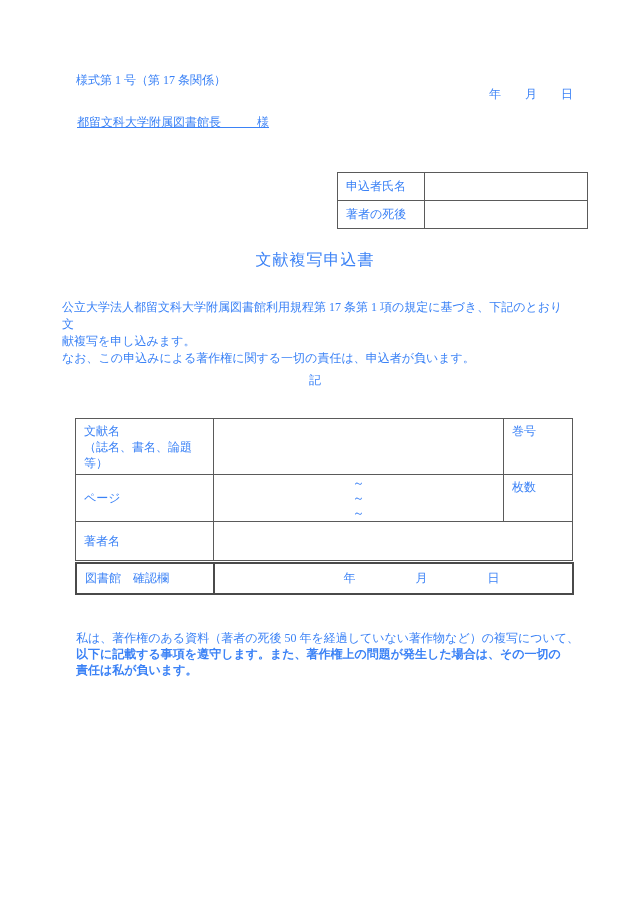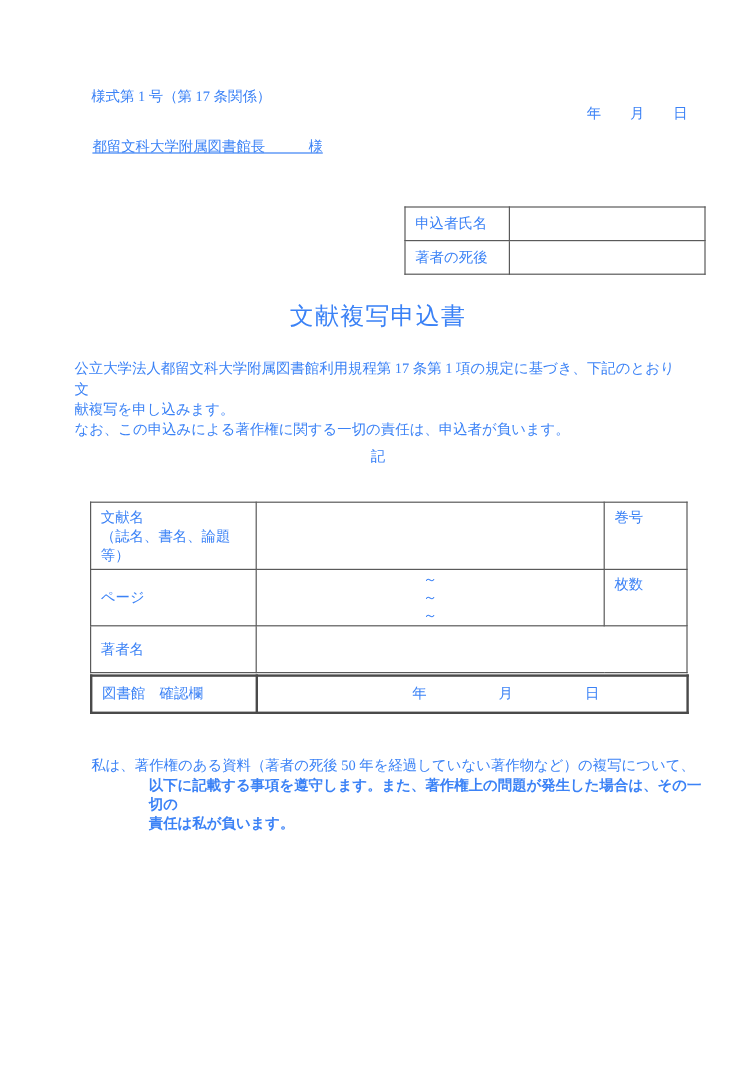--- a/index.html
+++ b/index.html
@@ -24,21 +24,21 @@
   .applicant-table { left: 337px; top: 172px; border-collapse: collapse; table-layout: fixed; }
   .applicant-table td {
     border: 1px solid #5a5a5a;
     height: 28px;
     vertical-align: middle;
     font-size: 12px;
   }
   .applicant-table td.a-label { width: 87px; padding-left: 8px; }
   .applicant-table td.a-value { width: 163px; }
 
-  .doc-title { left: 0; top: 250px; width: 630px; text-align: center; font-size: 20px; letter-spacing: 1px; }
+  .doc-title { left: 0; top: 250px; width: 630px; text-align: center; font-size: 16px; letter-spacing: 1px; }
   .intro { left: 62px; top: 299px; width: 505px; line-height: 17px; white-space: pre-line; }
   .ki { left: 0; top: 372px; width: 630px; text-align: center; }
 
   
   .request-table { left: 75px; top: 418px; border-collapse: collapse; table-layout: fixed; }
   .request-table td { border: 1px solid #5a5a5a; font-size: 12px; }
   .col-label { width: 138px; }
   .col-value { width: 290px; }
   .col-side  { width: 69px; }
   .r1 { height: 56px; }
@@ -54,21 +54,21 @@
     border: 2px solid #4a4a4a;
     height: 31px;
     vertical-align: middle;
     font-size: 12px;
   }
   .confirm-table td.c-label { width: 138px; padding-left: 8px; }
   .confirm-table td.c-value { width: 359px; text-align: center; padding-left: 56px; }
 
   .notes { left: 76px; top: 630px; width: 515px; line-height: 16px; }
   .notes .seg { white-space: pre-line; }
-  .notes .bold { font-weight: bold; margin-left: 48px; }
+  .notes .bold { font-weight: bold; }
 </style>
 </head>
 <body>
 
 <div class="page">
 
   <div class="abs form-number">様式第 1 号（第 17 条関係）</div>
 
   <div class="abs top-date">年　　月　　日</div>
 

